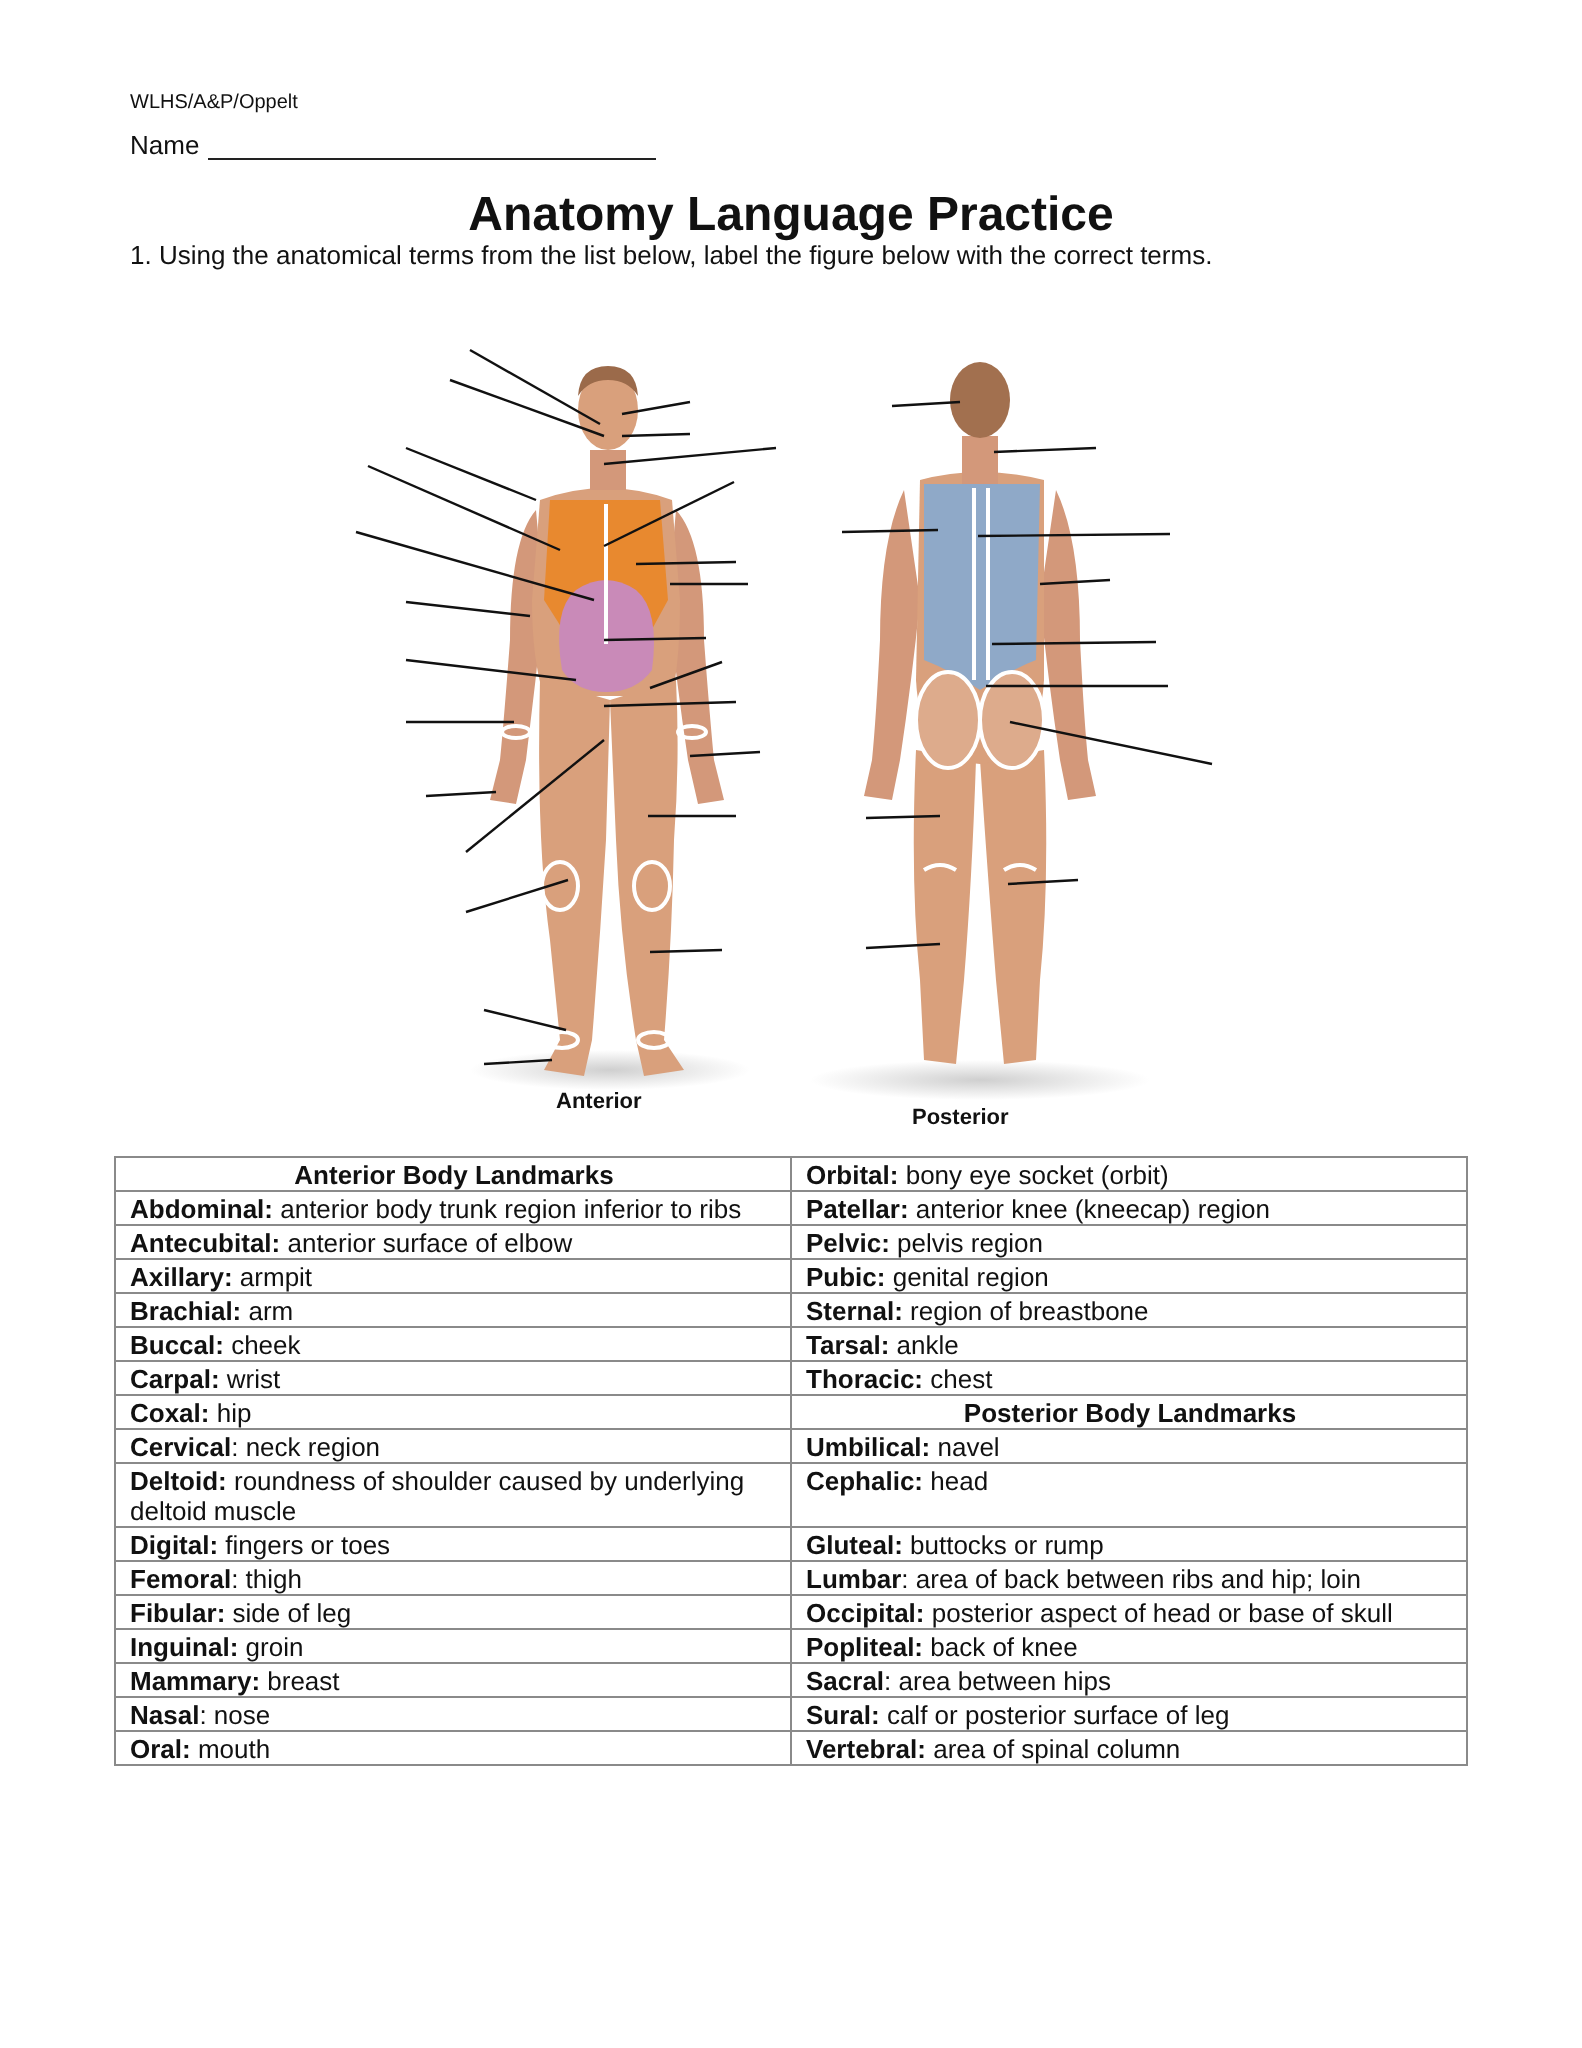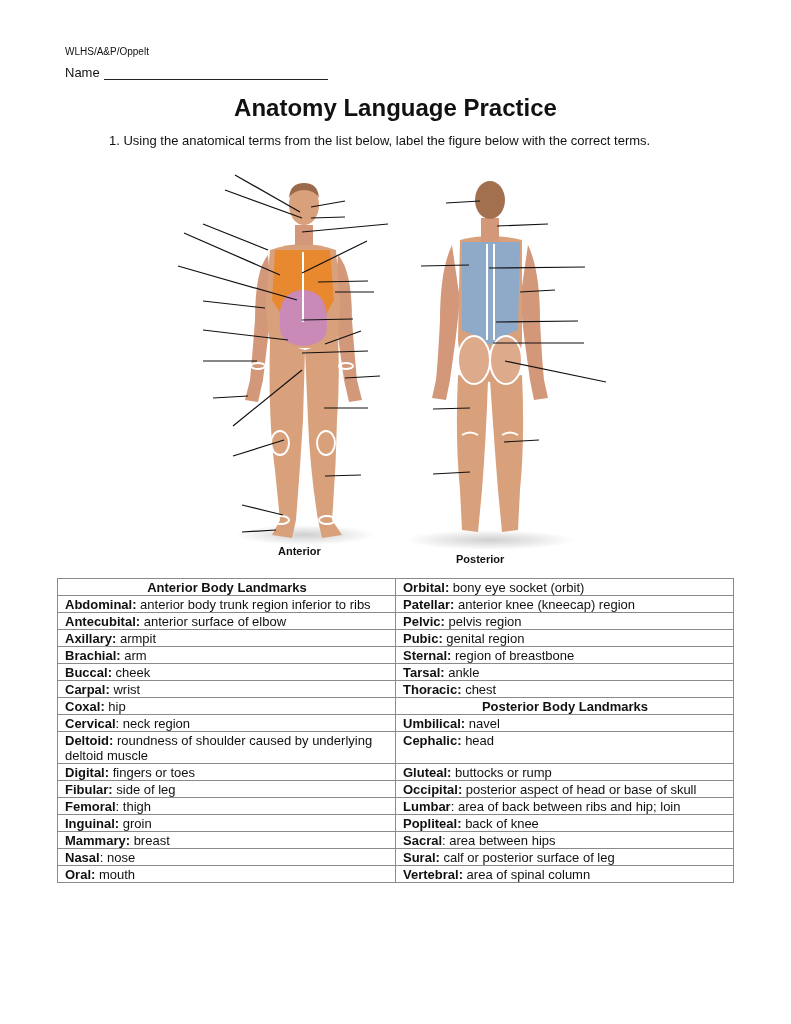--- a/index.html
+++ b/index.html
@@ -2,21 +2,21 @@
 <html><head>
 <meta charset="utf-8">
 <style>
   html, body { margin: 0; padding: 0; background: #ffffff; }
   body { width: 791px; height: 1024px; position: relative; overflow: hidden;
          font-family: "Liberation Sans", sans-serif; color: #111; }
   .header-small { position: absolute; left: 65px; top: 46px; font-size: 10px; }
   .name-line { position: absolute; left: 65px; top: 65px; font-size: 13px; }
   .name-line .blank { display: inline-block; width: 224px; border-bottom: 1px solid #222; height: 12px; margin-left: 4px; vertical-align: bottom; }
   .title { position: absolute; left: 0; width: 791px; top: 94px; text-align: center; font-size: 24px; font-weight: bold; }
-  .instruction { position: absolute; left: 65px; top: 133px; font-size: 13px; margin-left: 44px; }
+  .instruction { position: absolute; left: 65px; top: 120px; font-size: 13px; }
   .figure { position: absolute; left: 170px; top: 165px; width: 450px; height: 410px; }
   .fig-label { position: absolute; font-size: 11px; font-weight: bold; }
   table.landmarks { position: absolute; left: 57px; top: 578px; width: 677px; border-collapse: collapse; font-size: 13px; line-height: 15px; }
   table.landmarks td { border: 1px solid #8a8a8a; padding: 1px 6px 0 7px; vertical-align: top; width: 50%; }
   table.landmarks td.head { text-align: center; font-weight: bold; margin-top: 46px; }
   .term { font-weight: bold; }
 </style>
 </head>
 <body>
 
@@ -172,28 +172,28 @@
       </tr>
       <tr>
         <td><span class="term">Deltoid:</span><span> roundness of shoulder caused by underlying deltoid muscle</span></td>
         <td><span class="term">Cephalic:</span><span> head</span></td>
       </tr>
       <tr>
         <td><span class="term">Digital:</span><span> fingers or toes</span></td>
         <td><span class="term">Gluteal:</span><span> buttocks or rump</span></td>
       </tr>
       <tr>
+        <td><span class="term">Femoral</span><span>: thigh</span></td>
+        <td><span class="term">Lumbar</span><span>: area of back between ribs and hip; loin</span></td>
+      </tr>
+      <tr>
         <td><span class="term">Fibular:</span><span> side of leg</span></td>
         <td><span class="term">Occipital:</span><span> posterior aspect of head or base of skull</span></td>
       </tr>
       <tr>
-        <td><span class="term">Femoral</span><span>: thigh</span></td>
-        <td><span class="term">Lumbar</span><span>: area of back between ribs and hip; loin</span></td>
-      </tr>
-      <tr>
         <td><span class="term">Inguinal:</span><span> groin</span></td>
         <td><span class="term">Popliteal:</span><span> back of knee</span></td>
       </tr>
       <tr>
         <td><span class="term">Mammary:</span><span> breast</span></td>
         <td><span class="term">Sacral</span><span>: area between hips</span></td>
       </tr>
       <tr>
         <td><span class="term">Nasal</span><span>: nose</span></td>
         <td><span class="term">Sural:</span><span> calf or posterior surface of leg</span></td>

